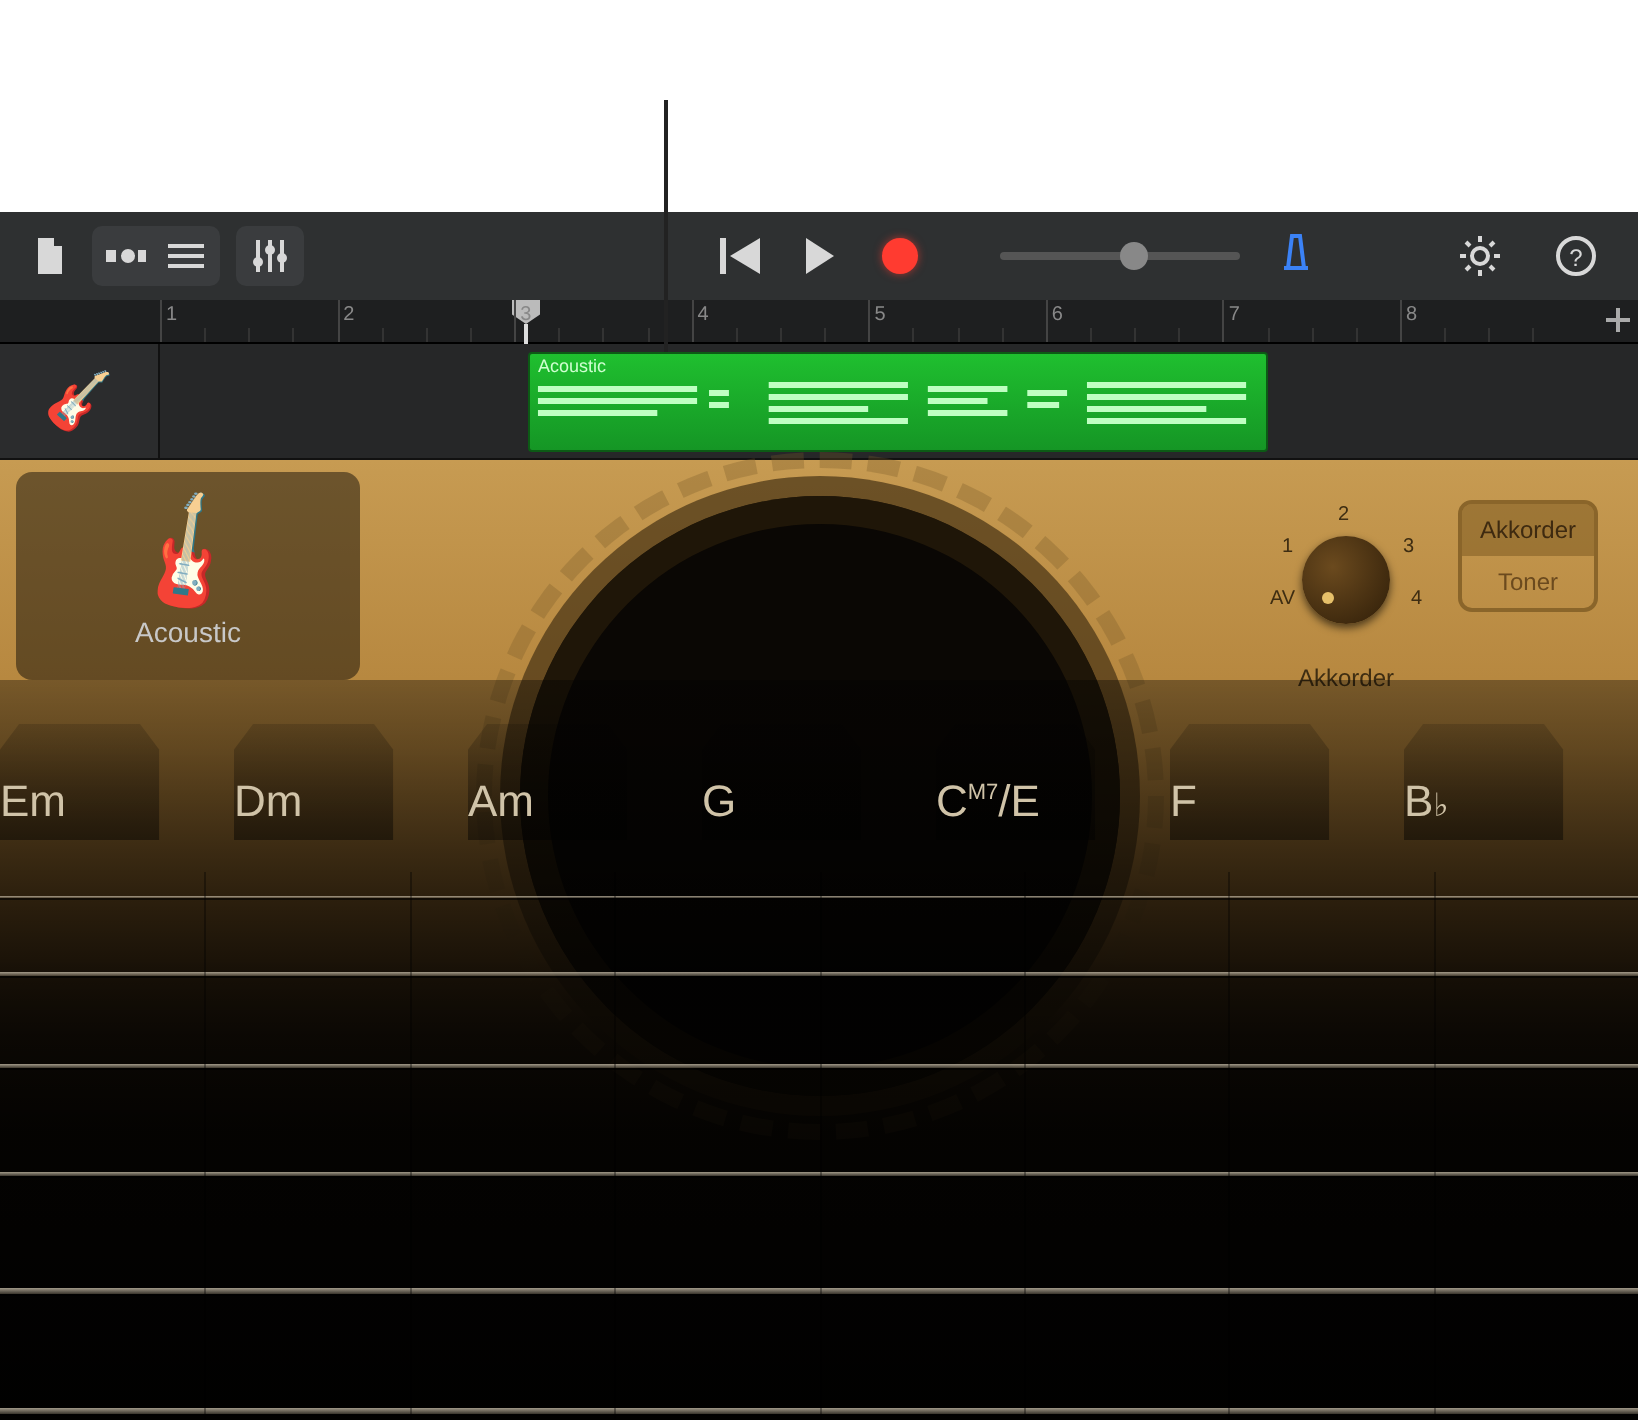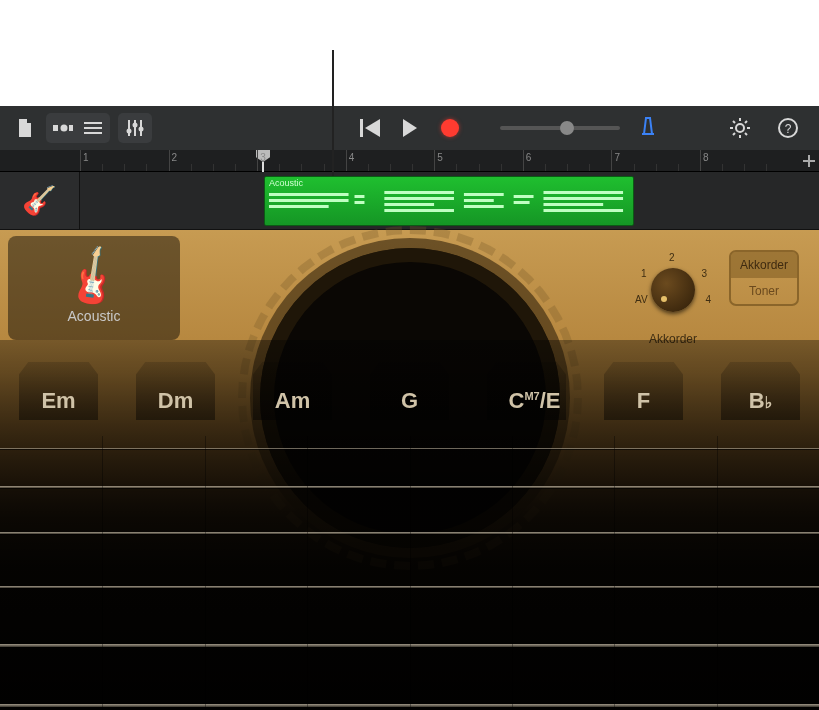--- a/index.html
+++ b/index.html
@@ -57,21 +57,21 @@
   .knob-wrap{ position:relative; width:80px; height:80px;}
   .knob{ position:absolute; left:50%; top:50%; transform:translate(-50%,-50%); width:44px; height:44px; border-radius:50%; background:radial-gradient(circle at 35% 35%, #6b4a1e, #2e1d08); box-shadow:0 2px 4px rgba(0,0,0,.6);}
   .knob .dot{ position:absolute; left:10px; top:28px; width:6px; height:6px; border-radius:50%; background:#e6c06a;}
   .dial-num{ position:absolute; font-size:10px; color:#3e2d12;}
   .ap-label{ font-size:12px; color:#3e2d12; margin-top:2px;}
   .seg { display:flex; flex-direction:column; border:2px solid #8a652a; border-radius:7px; overflow:hidden; width:70px;}
   .seg button{ background:transparent; border:none; color:#6b4a1e; font-size:12px; padding:6px 4px; cursor:pointer;}
   .seg .active{ background:rgba(120,86,30,.5); color:#3e2a10;}
   
   .chords { position:absolute; top:136px; left:0; right:0; height:70px; display:flex;}
-  .chord { flex:1; position:relative; display:flex; align-items:center; justify-content:center; color:#d0c3a8; font-size:22px; font-weight:700; cursor:pointer;}
+  .chord { flex:1; position:relative; display:flex; align-items:center; color:#d0c3a8; font-size:22px; font-weight:400; cursor:pointer;}
   .chord .fret-tab{ position:absolute; top:-4px; width:68%; height:58px; background:linear-gradient(rgba(0,0,0,.15), rgba(0,0,0,.45)); clip-path: polygon(12% 0, 88% 0, 100% 22%, 100% 100%, 0 100%, 0 22%); border-radius:4px 4px 0 0;}
   sup{font-size:11px; vertical-align:super;}
   .flat{font-size:16px;}
   
   .strings { position:absolute; top:206px; left:0; right:0; bottom:0;}
   .string{ position:absolute; left:0; right:0; height:2px; background:linear-gradient(rgba(200,190,170,.8), rgba(140,130,110,.4)); box-shadow:0 1px 0 rgba(0,0,0,.6);}
   .sdiv{ position:absolute; top:0; bottom:0; width:1px; background:rgba(0,0,0,.35);}
 </style>
 </head>
 <body>
@@ -279,21 +279,21 @@
         <div class="chord">
           <div class="fret-tab"></div>
           <span style="position: relative;">Am</span>
         </div>
         <div class="chord">
           <div class="fret-tab"></div>
           <span style="position: relative;">G</span>
         </div>
         <div class="chord">
           <div class="fret-tab"></div>
-          <span style="position: relative; margin-left: 16px;">C<sup>M7</sup>/E</span>
+          <span style="position: relative;">C<sup>M7</sup>/E</span>
         </div>
         <div class="chord">
           <div class="fret-tab"></div>
           <span style="position: relative;">F</span>
         </div>
         <div class="chord">
           <div class="fret-tab"></div>
           <span style="position: relative;">B<span class="flat">♭</span></span>
         </div>
       </div>

